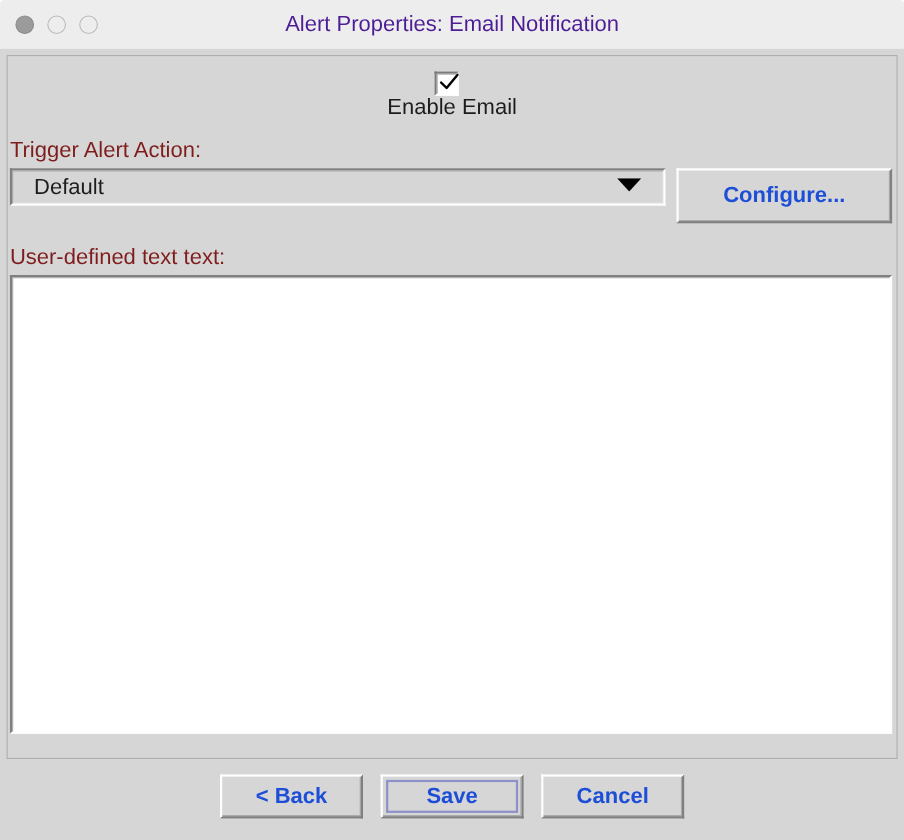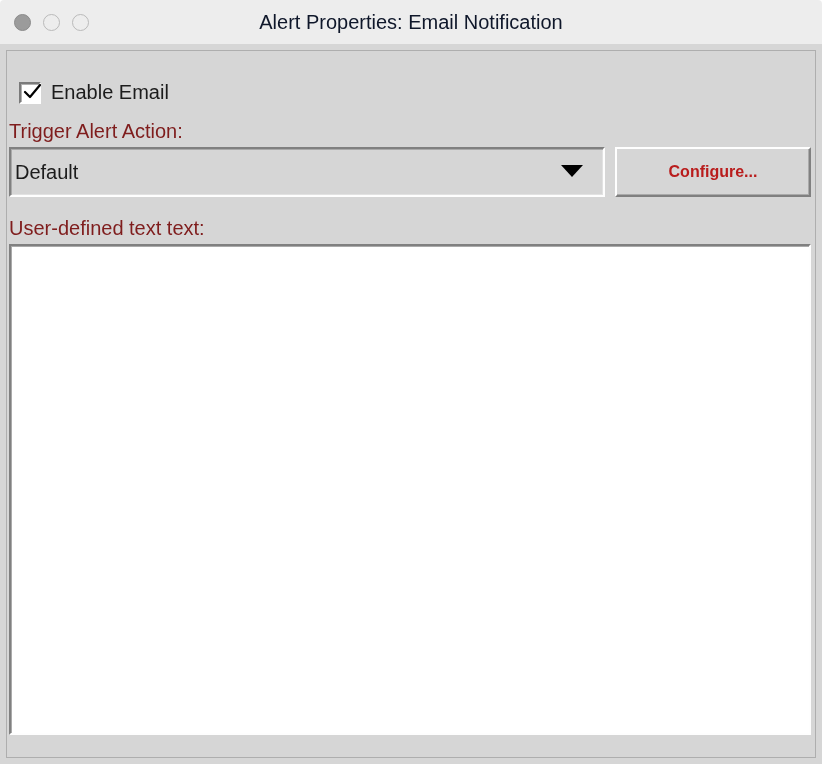--- a/index.html
+++ b/index.html
@@ -56,21 +56,21 @@
       background: #ededed;
       border: 1.5px solid #bababa;
     }
 
     .title-text {
       position: absolute;
       left: 0;
       right: 0;
       text-align: center;
       font-size: 20px;
-      color: #0f172a;
+      color: #4c1d95;
       pointer-events: none;
     }
 
     
     .content {
       flex: 1;
       background: #d6d6d6;
       padding: 6px;
       box-sizing: border-box;
       display: flex;
@@ -83,22 +83,23 @@
       padding: 10px 12px 22px 12px;
       box-sizing: border-box;
       display: flex;
       flex-direction: column;
     }
 
     
     .enable-row {
       display: flex;
       align-items: center;
-      margin-top: 20px;
+      margin-top: 4px;
       margin-bottom: 8px;
+      flex-direction: column;
     }
 
     .checkbox {
       width: 22px;
       height: 22px;
       background: #fff;
       border-top: 2px solid #7a7a7a;
       border-left: 2px solid #7a7a7a;
       border-bottom: 2px solid #fff;
       border-right: 2px solid #fff;
@@ -136,31 +137,31 @@
       align-items: stretch;
       margin-top: 4px;
       gap: 10px;
       margin-left: -10px;
       margin-right: -8px;
     }
 
     .combo {
       flex: 1;
       position: relative;
-      height: 50px;
+      height: 34px;
       border-top: 2px solid #808080;
       border-left: 2px solid #808080;
       border-bottom: 2px solid #fefefe;
       border-right: 2px solid #fefefe;
       box-shadow: inset 1px 1px 0 #aaa, inset -1px -1px 0 #e2e2e2;
       background: #d6d6d6;
       box-sizing: border-box;
       display: flex;
       align-items: center;
-      padding-left: 4px;
+      padding-left: 20px;
       cursor: pointer;
     }
 
     .combo-value {
       font-size: 20px;
       color: #1c1c1c;
     }
 
     .combo-arrow {
       position: absolute;
@@ -178,22 +179,22 @@
       border-right: 2px solid #808080;
       box-shadow: inset -1px -1px 0 #aaa;
       background: #d6d6d6;
       box-sizing: border-box;
       display: flex;
       align-items: center;
       justify-content: center;
       cursor: pointer;
     }
     .btn-label {
-      font-size: 16px;
-      color: #b91c1c;
+      font-size: 20px;
+      color: #1d4ed8;
       font-weight: bold;
     }
 
     .configure-btn {
       width: 196px;
     }
 
     
     .textarea-label {
       margin-top: 20px;
@@ -284,15 +285,27 @@
           <span class="btn-label">Configure...</span>
         </div>
       </div>
 
       <div class="label-text textarea-label">User-defined text text:</div>
 
       <textarea class="textarea" style=""></textarea>
 
     </div>
 
+    <div class="footer">
+      <div class="btn">
+        <span class="btn-label">&lt; Back</span>
+      </div>
+      <div class="btn save-focus">
+        <span class="focus-ring"></span>
+        <span class="btn-label">Save</span>
+      </div>
+      <div class="btn">
+        <span class="btn-label">Cancel</span>
+      </div>
+    </div>
   </div>
 
 </div>
 
 </body></html>

